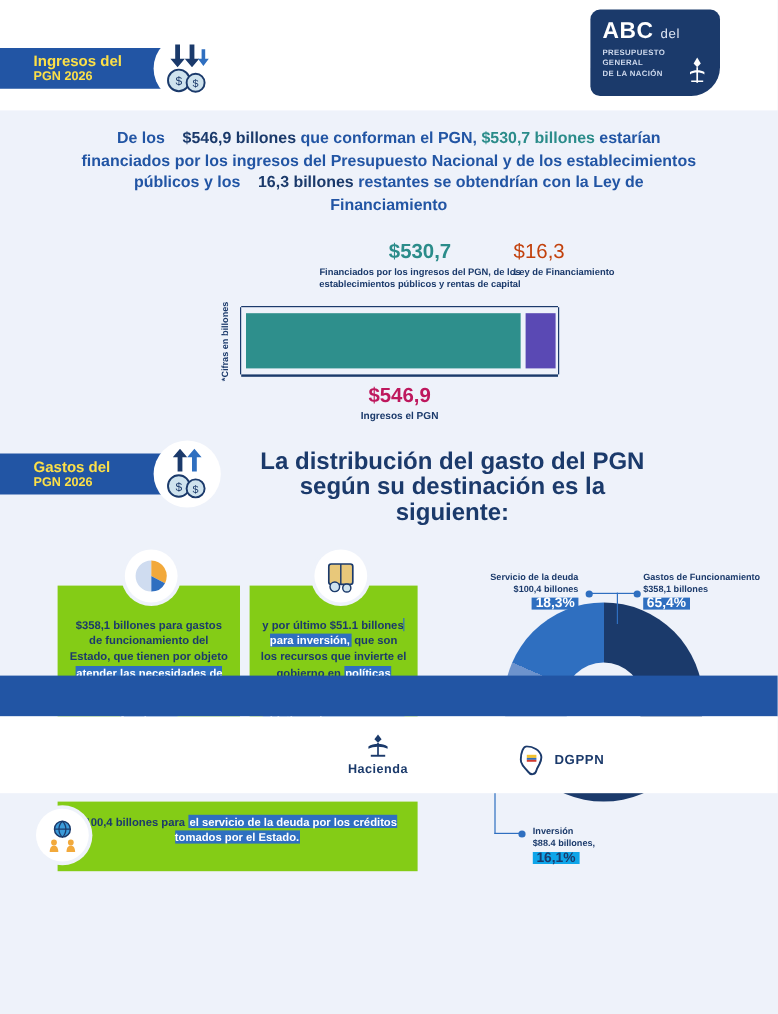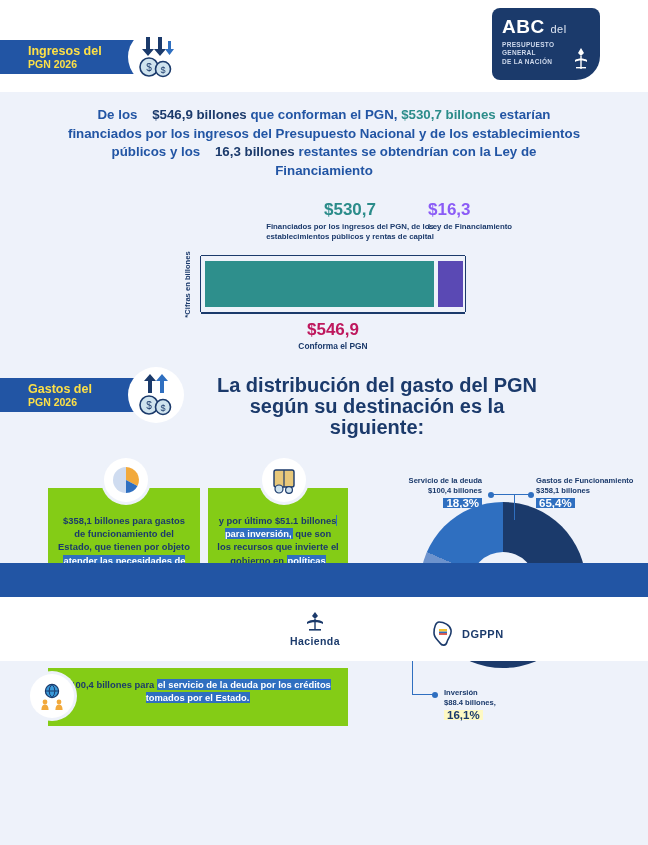--- a/index.html
+++ b/index.html
@@ -48,21 +48,21 @@
   }
   .intro .teal { color:#2b8c8a; }
   .intro .navy { color:#1b3a6b;margin-left:11px; }
 
   
   .barwrap { position:absolute; left:170px; top:172px; width:300px; height:160px;margin-top:28px; }
   .lbl-teal { position:absolute; left:86px; top:0; width:188px; text-align:center; }
   .lbl-teal .big { font-size:17px; font-weight:bold; color:#2b8c8a; }
   .lbl-teal .small { font-size:7.8px; font-weight:bold; color:#1b3a6b; line-height:10px; margin-top:2px; }
   .lbl-purple { position:absolute; left:258px; top:0; width:100px; }
-  .lbl-purple .big { font-size:17px; font-weight:bold; color:#8b5cf6; }
+  .lbl-purple .big { font-size:17px; font-weight:normal; color:#c2410c; }
   .lbl-purple .small { font-size:7.8px; font-weight:bold; color:#1b3a6b; line-height:10px; margin-top:2px; }
 
   .bar-frame {
     position:absolute; left:30px; top:56px; width:266px; height:56px;
     border-left:1.5px solid #1b3a6b; border-right:1.5px solid #1b3a6b;
   }
   .bar-frame:before, .bar-frame:after {
     content:""; position:absolute; left:0; width:100%; height:1.5px; background:#1b3a6b;
   }
   .bar-frame:before { top:-1.5px; } .bar-frame:after { bottom:-1.5px; }
@@ -102,21 +102,21 @@
   .donut-wrap { position:absolute; left:388px; top:470px; width:250px; height:270px; }
   .donut {
     position:absolute; left:32px; top:32px; width:166px; height:166px; border-radius:50%;
   }
   .donut-hole {
     position:absolute; left:82px; top:82px; width:66px; height:66px;
     border-radius:50%; background:#eef2fa;
   }
   .leg { position:absolute; font-size:7.6px; font-weight:bold; color:#1b3a6b; line-height:10px; }
   .leg .pct { display:inline-block; background:#2f6fc0; color:#fff; font-size:11.5px; padding:0 3px; margin-top:2px; }
-  .leg .pct.alt { background:#fef9c3; color:#1b3a6b; }
+  .leg .pct.alt { background:#0ea5e9; color:#1b3a6b; }
   .dot { position:absolute; width:6px; height:6px; border-radius:50%; background:#2f6fc0; }
   .lead { position:absolute; background:#2f6fc0; }
 
   
   .footer-band { position:absolute; left:0; bottom:64px; width:648px; height:34px; background:#2255a4; }
   .footer-white { position:absolute; left:0; bottom:0; width:648px; height:64px; background:#ffffff; }
   .foot-logo { position:absolute; bottom:14px; font-size:10px; font-weight:bold; color:#1b3a6b; }
   .hacienda { left:290px; text-align:center; }
   .hacienda .t { font-size:10.5px; letter-spacing:.4px; }
   .dgppn { left:430px; display:flex; align-items:center; gap:6px; }
@@ -184,21 +184,21 @@
     <div class="bar-frame">
       <div class="bar-inner">
         <div class="seg-teal" style="width:229px;"></div>
         <div class="seg-gap"></div>
         <div class="seg-purple" style="width:25px;"></div>
       </div>
     </div>
 
     <div class="total">
       <div class="big">$546,9</div>
-      <div class="small">Conforma el PGN</div>
+      <div class="small">Ingresos el PGN</div>
     </div>
   </div>
 
   <div class="ribbon" style="top:378px; width:148px;">
     <div class="l1">Gastos del</div>
     <div class="l2">PGN 2026</div>
   </div>
   <div class="ribbon-badge" style="left:128px; top:367px;">
     <svg width="48" height="48" viewBox="0 0 48 48">
       <path d="M16 22 V10 l-4 0 l6 -7 l6 7 l-4 0 v12 z" fill="#1b3a6b"></path>

